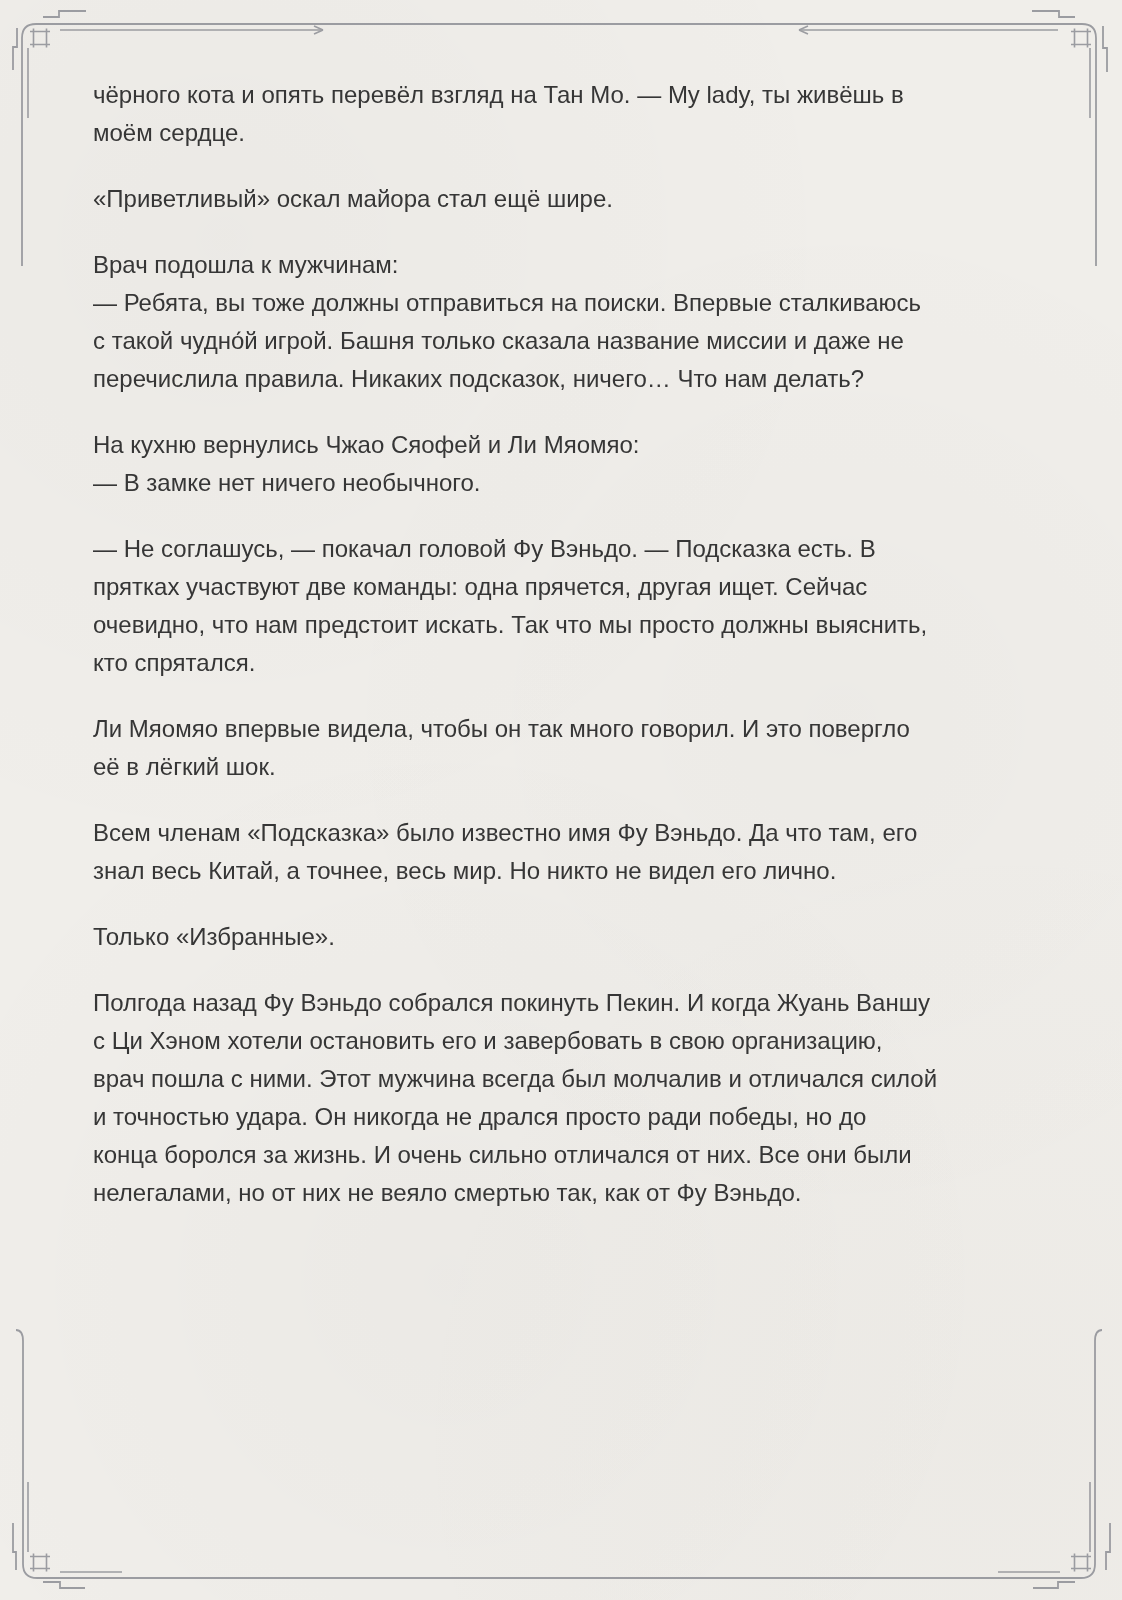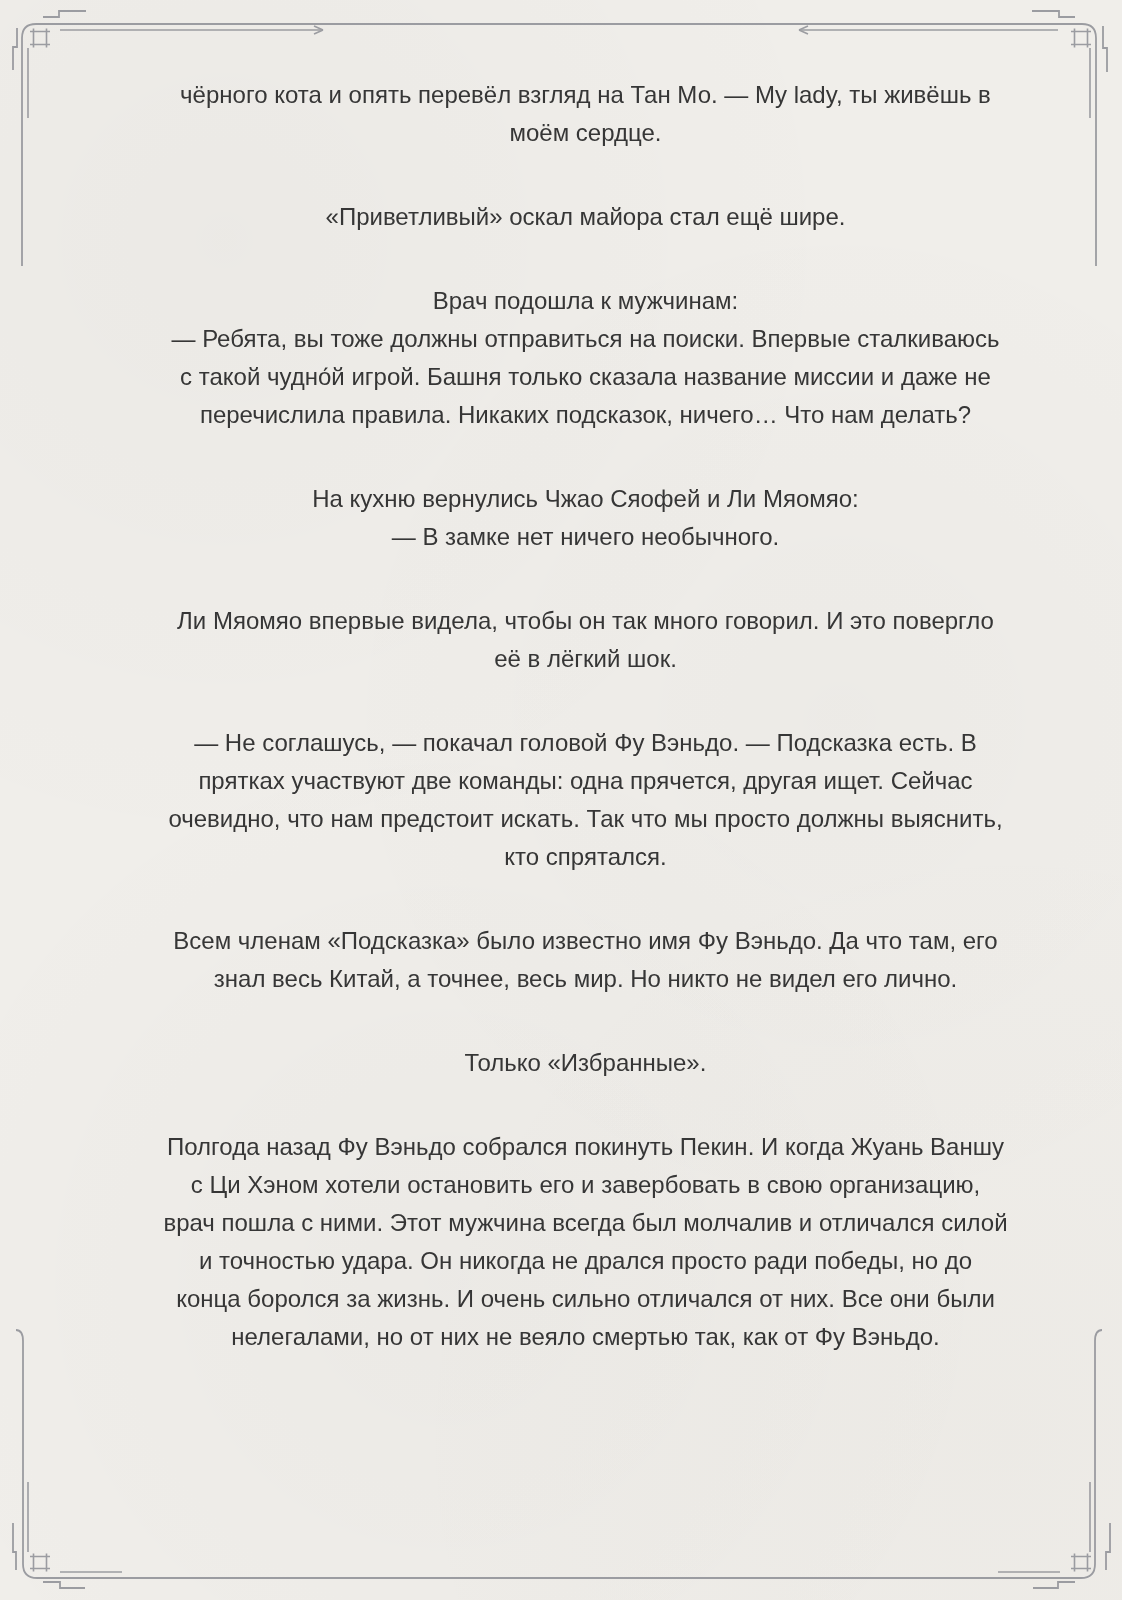--- a/index.html
+++ b/index.html
@@ -32,24 +32,23 @@
     left: 93px;
     top: 76px;
     width: 985px;
     font-size: 24px;
     line-height: 38px;
     color: #363636;
   }
   .page-text p {
     margin: 0;
     white-space: pre-line; 
-    text-align: center;
   }
   .page-text p + p {
-    margin-top: 46px;
+    margin-top: 28px;
   }
 </style>
 </head>
 <body>
 
 <div style="width:100%;height:100%;">
 
   <svg class="frame-svg" viewBox="0 0 1122 1600" fill="none" stroke="#9b9ca1" stroke-width="1.8">
 
     <g>
@@ -99,26 +98,26 @@
   <main class="page-text">
     <p>чёрного кота и опять перевёл взгляд на Тан Мо. — My lady, ты живёшь в
 моём сердце.</p>
     <p>«Приветливый» оскал майора стал ещё шире.</p>
     <p>Врач подошла к мужчинам:
 — Ребята, вы тоже должны отправиться на поиски. Впервые сталкиваюсь
 с такой чудно́й игрой. Башня только сказала название миссии и даже не
 перечислила правила. Никаких подсказок, ничего… Что нам делать?</p>
     <p>На кухню вернулись Чжао Сяофей и Ли Мяомяо:
 — В замке нет ничего необычного.</p>
-    <p>Ли Мяомяо впервые видела, чтобы он так много говорил. И это повергло
-её в лёгкий шок.</p>
     <p>— Не соглашусь, — покачал головой Фу Вэньдо. — Подсказка есть. В
 прятках участвуют две команды: одна прячется, другая ищет. Сейчас
 очевидно, что нам предстоит искать. Так что мы просто должны выяснить,
 кто спрятался.</p>
+    <p>Ли Мяомяо впервые видела, чтобы он так много говорил. И это повергло
+её в лёгкий шок.</p>
     <p>Всем членам «Подсказка» было известно имя Фу Вэньдо. Да что там, его
 знал весь Китай, а точнее, весь мир. Но никто не видел его лично.</p>
     <p>Только «Избранные».</p>
     <p>Полгода назад Фу Вэньдо собрался покинуть Пекин. И когда Жуань Ваншу
 с Ци Хэном хотели остановить его и завербовать в свою организацию,
 врач пошла с ними. Этот мужчина всегда был молчалив и отличался силой
 и точностью удара. Он никогда не дрался просто ради победы, но до
 конца боролся за жизнь. И очень сильно отличался от них. Все они были
 нелегалами, но от них не веяло смертью так, как от Фу Вэньдо.</p>
   </main>

